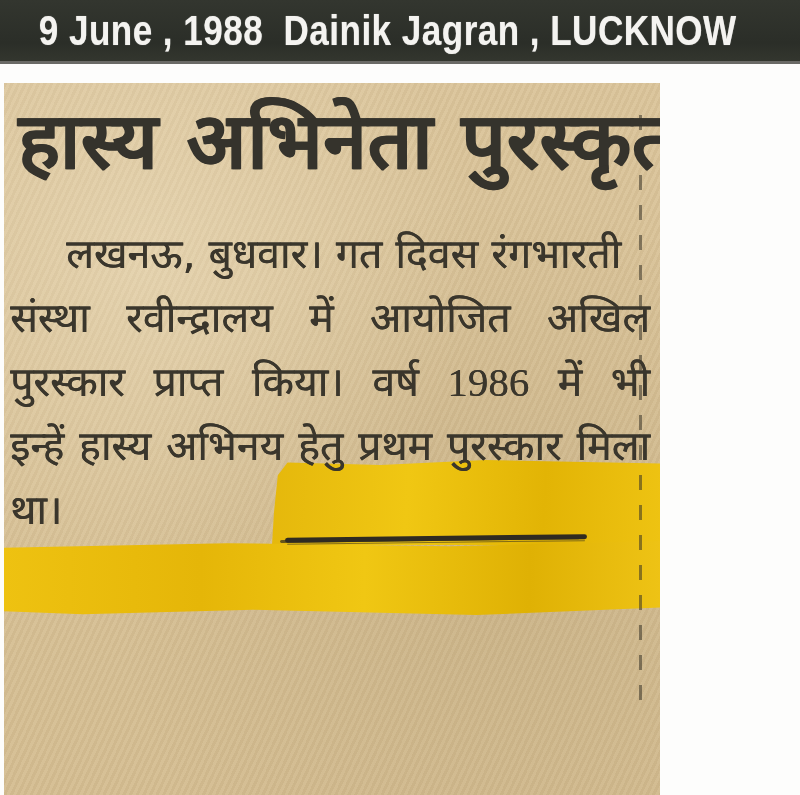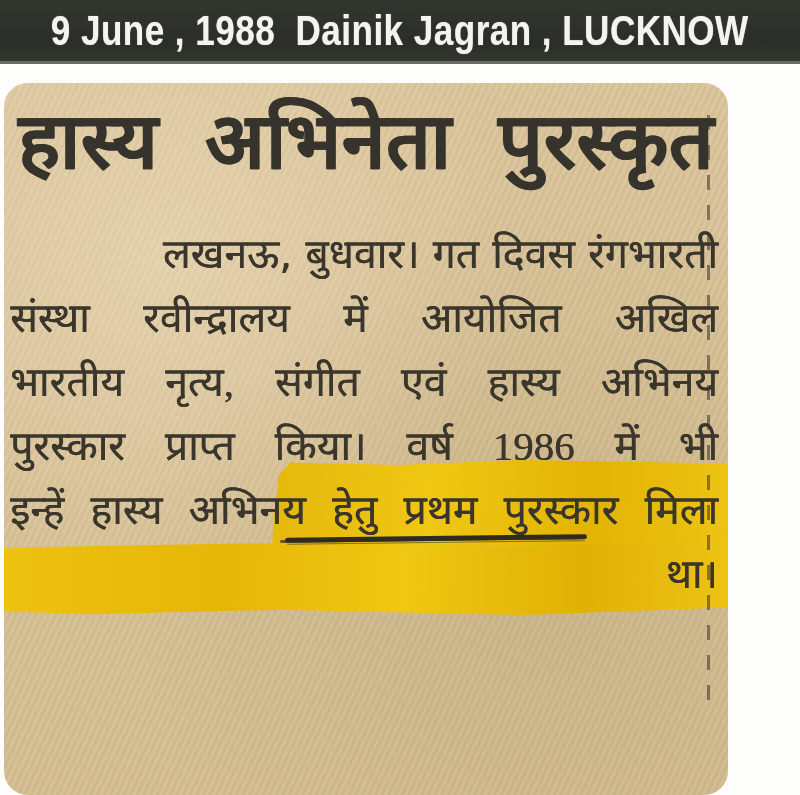--- a/index.html
+++ b/index.html
@@ -19,44 +19,43 @@
   }
   
   .caption-bar {
     position: absolute;
     left: 0; top: 0;
     width: 800px; height: 61px;
     background: linear-gradient(#33362f, #2b2e28 70%, #33362e);
     border-bottom: 3px solid #6a6a66;
     display: flex;
     align-items: center;
-    justify-content: center;
+    justify-content: flex-start;
   }
   .caption-text {
     color: #f4f3f0;
     font-family: "Liberation Sans", sans-serif;
     font-weight: bold;
     font-size: 39px;
     letter-spacing: 0.5px;
     white-space: pre;
     transform: scaleX(0.9) scaleY(1.08);
     text-shadow: 0 0 1px rgba(255,255,255,0.5);
   }
   
   .paper {
     position: absolute;
     left: 4px; top: 83px;
-    width: 724px; height: 712px;
+    width: 656px; height: 712px;
     background:
       radial-gradient(ellipse at 22% 25%, rgba(255,246,222,0.30), transparent 45%),
       radial-gradient(ellipse at 75% 70%, rgba(110,85,40,0.10), transparent 55%),
       repeating-linear-gradient(115deg, rgba(120,95,50,0.05) 0 3px, rgba(255,242,214,0.06) 3px 6px),
       linear-gradient(#dac49b, #d4bd92);
     overflow: hidden;
-    border-radius: 24px;
   }
   
   .hl-band { position: absolute; z-index: 1; }
   .hl-band-1 {
     left: 268px; right: 0; top: 377px; height: 85px;
     background: linear-gradient(93deg, #e5b80c, #f0c713 35%, #e2b405 70%, #eec312);
     clip-path: polygon(1.5% 18%, 4% 3%, 28% 6%, 55% 0%, 100% 4%, 100% 100%, 0% 100%, 0.5% 62%);
   }
   .hl-band-2 {
     left: 0; right: 0; top: 458px; height: 74px;
@@ -94,21 +93,20 @@
     z-index: 3;
     left: 6px; right: 10px; top: 140px;
     color: #3a362c;
     font-size: 41px;
     text-shadow: 0.4px 0 0 #3a362c;
   }
   .line {
     height: 64px;
     line-height: 62px;
     white-space: nowrap;
-    text-align: right;
   }
   .line.justified {
     text-align: justify;
     text-align-last: justify;
     font-family: Liberation Serif, serif;
   }
   .line.indented { padding-left: 56px; }
   
   .underline-mark {
     position: absolute;
@@ -140,23 +138,20 @@
     <div class="headline">हास्य अभिनेता पुरस्कृत</div>
 
     <div class="body-text">
       <div class="line indented">
         <span>लखनऊ, बुधवार। गत दिवस रंगभारती</span>
       </div>
       <div class="line justified">
         <span>संस्था रवीन्द्रालय में आयोजित अखिल</span>
       </div>
       <div class="line justified">
-        <span>भारतीय नृत्य, संगीत एवं हास्य अभिनय</span>
-      </div>
-      <div class="line justified">
         <span>पुरस्कार प्राप्त किया। वर्ष 1986 में भी</span>
       </div>
       <div class="line justified">
         <span>इन्हें हास्य अभिनय हेतु प्रथम पुरस्कार मिला</span>
       </div>
       <div class="line">
         <span>था।</span>
       </div>
     </div>
 

